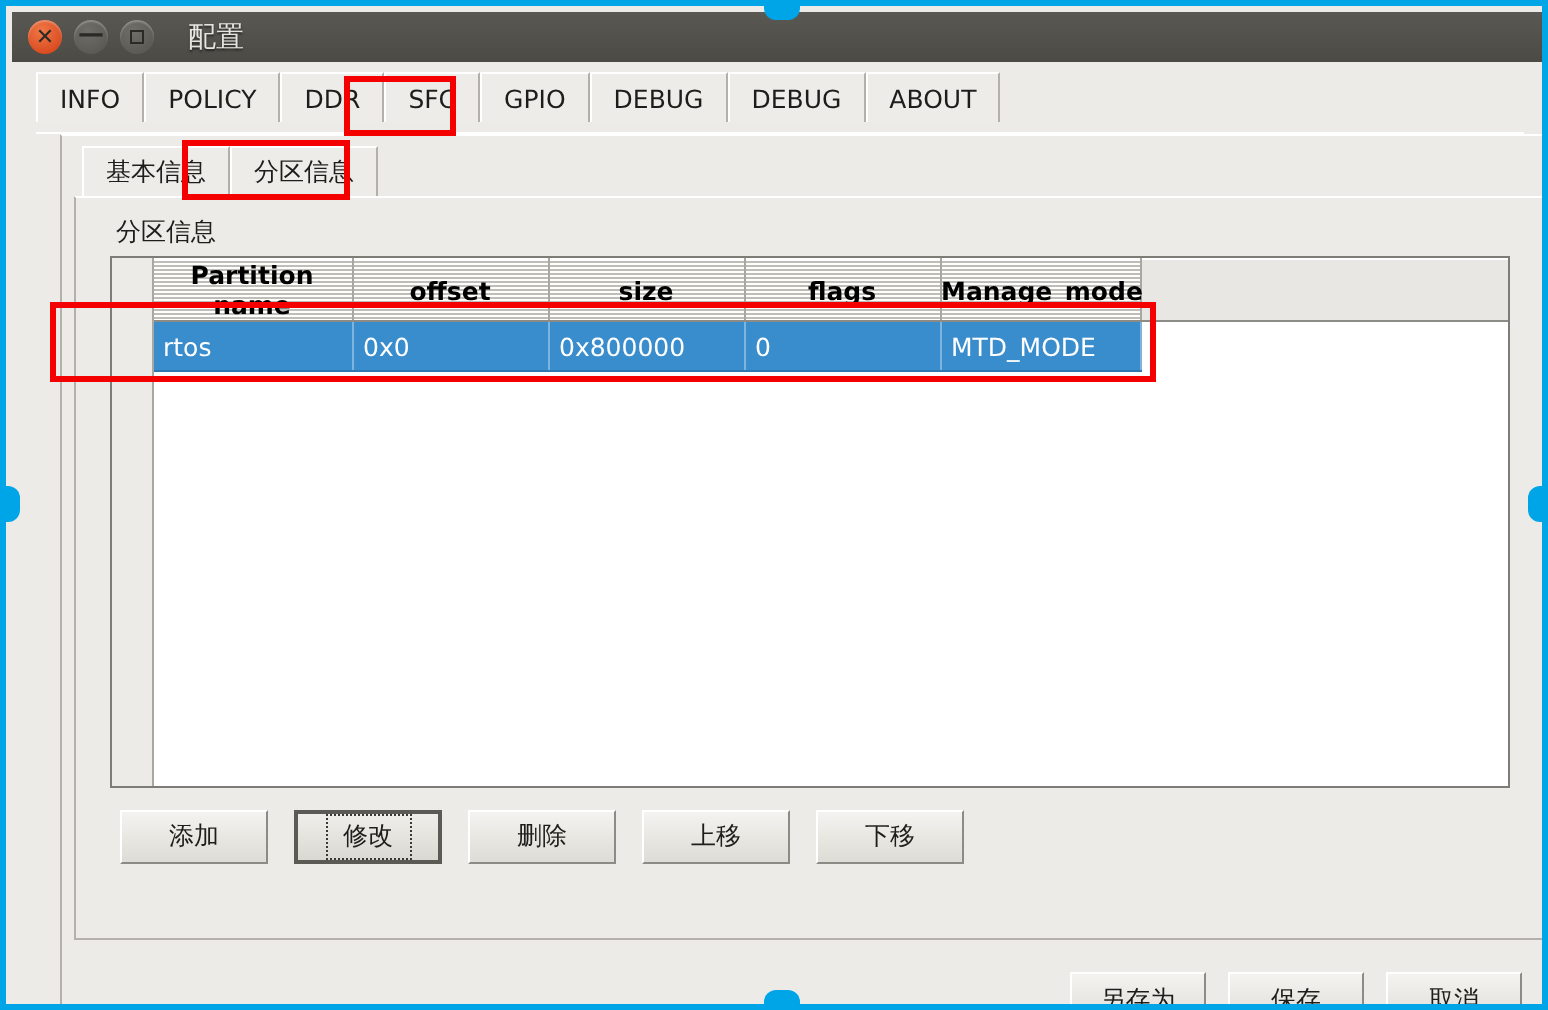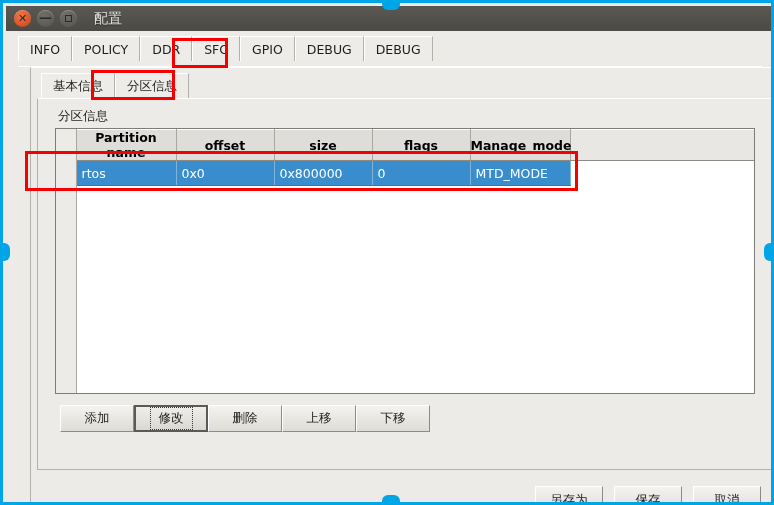--- a/index.html
+++ b/index.html
@@ -291,20 +291,21 @@
     border-right: 1px solid #a9a7a1;
     background: #edebe7;
     z-index: 0;
   }
 
   
   #btn-row {
     position: absolute;
     left: 22px; top: 306px;
     display: flex;
+    gap: 13px;
   }
   .btn {
     box-sizing: border-box;
     height: 27px;
     min-width: 74px;
     padding: 0 12px;
     display: flex;
     align-items: center;
     justify-content: center;
     font-size: 12.5px;
@@ -378,20 +379,23 @@
           <span>SFC</span>
         </div>
       <div class="otab">
           <span>GPIO</span>
         </div>
       <div class="otab">
           <span>DEBUG</span>
         </div>
       <div class="otab">
           <span>DEBUG</span>
+        </div>
+      <div class="otab">
+          <span>ABOUT</span>
         </div>
     </div>
 
     <div id="panel">
 
       <div id="inner-tabs">
         <div class="itab">
             <span>基本信息</span>
           </div>
         <div class="itab active">

